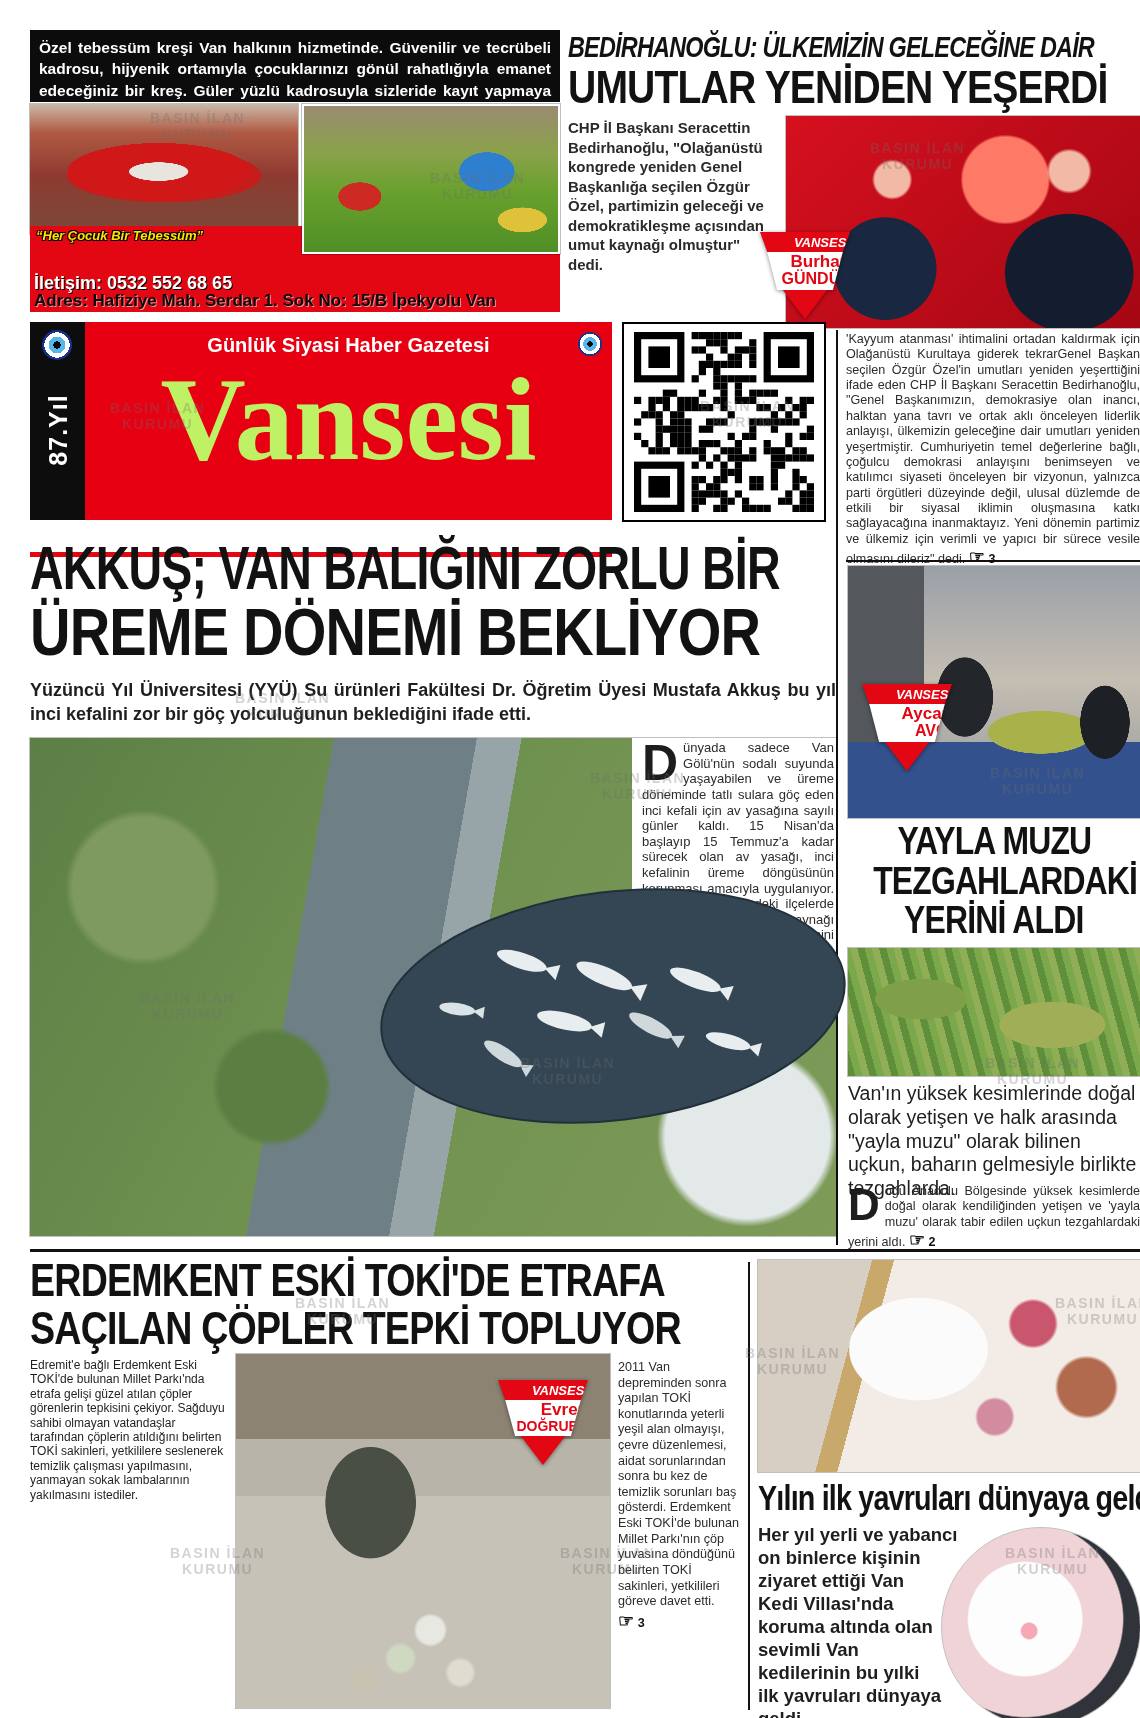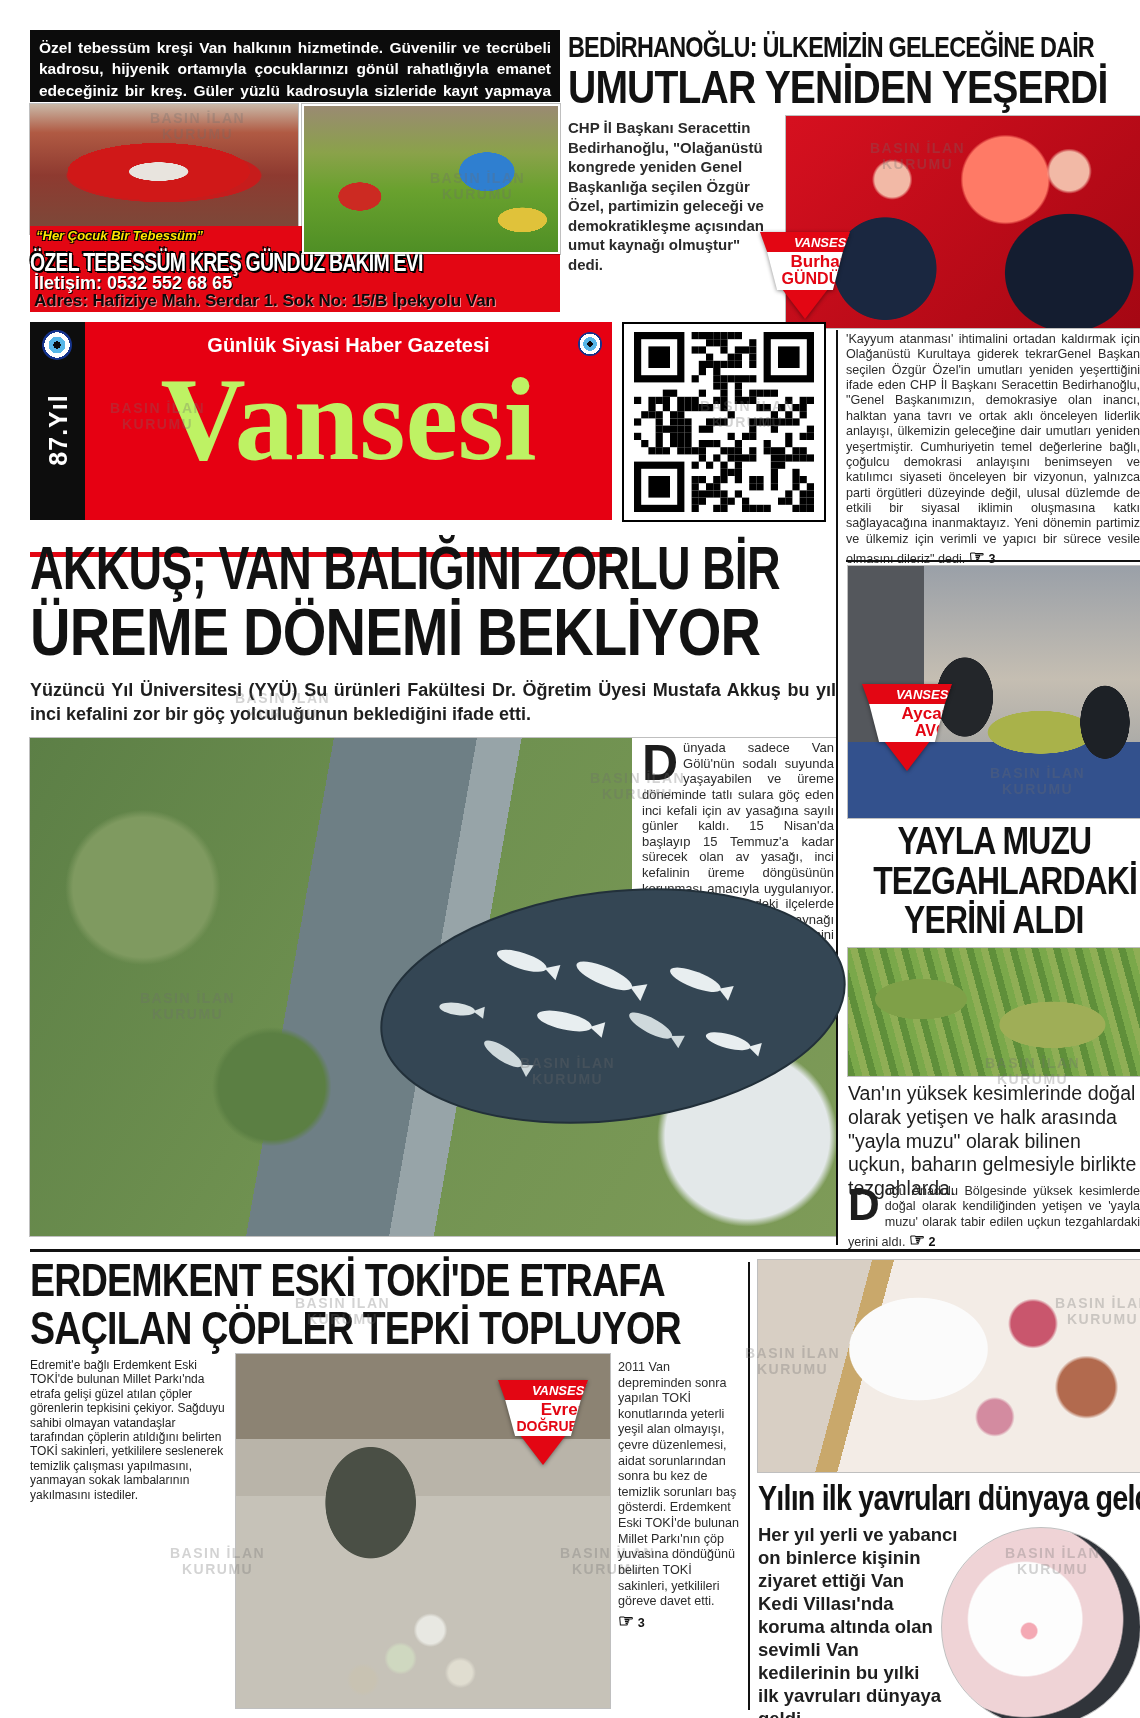--- a/index.html
+++ b/index.html
@@ -30,21 +30,21 @@
   .ad-slogan{position:absolute;left:6px;top:2px;font-style:italic;font-weight:bold;font-size:13px;color:#ffe400;
              text-shadow:1px 1px 0 #000,-1px 1px 0 #000,1px -1px 0 #000,-1px -1px 0 #000;}
   .ad-title{position:absolute;left:0;top:22px;width:100%;text-align:left;font-weight:bold;font-size:25px;color:#fff;
             letter-spacing:-1px;text-shadow:2px 2px 0 #000,-1px 1px 0 #000,1px -1px 0 #000,-2px -2px 0 #000;}
   .ad-contact{position:absolute;left:4px;top:47px;font-weight:bold;font-size:18px;color:#fff;
               text-shadow:1px 1px 0 #000;}
   .ad-address{position:absolute;left:4px;top:65px;font-weight:bold;font-size:17px;color:#0a0a0a;
               text-shadow:1px 1px 0 rgba(255,255,255,.55);}
   
   #story-b{left:568px;top:30px;width:572px;height:300px;}
-  .b-kicker{font-size:30px;}
+  .b-kicker{font-size:30px;font-style:italic;}
   .b-head{font-size:46px;margin-top:-4px;}
   .b-lead{position:absolute;left:0;top:88px;width:204px;font-weight:bold;font-size:15px;line-height:1.3;color:#2a2a2a;}
   .b-photo{position:absolute;left:218px;top:86px;width:354px;height:212px;
            background:radial-gradient(ellipse 24% 40% at 28% 72%,#1a2740 0 60%,transparent 61%),
            radial-gradient(ellipse 30% 46% at 80% 74%,#141d30 0 60%,transparent 61%),
            radial-gradient(circle at 30% 30%,#f2b9a6 0 6%,transparent 7%),
            radial-gradient(circle at 80% 26%,#f2b9a6 0 6%,transparent 7%),
            radial-gradient(circle at 62% 30%,#ff7a66 0 16%,transparent 17%),
            linear-gradient(135deg,#d6101f,#a50713);}
   
@@ -147,21 +147,20 @@
 <body>
 
 <div class="page">
 
   <div class="abs" id="ad-top">
     <div class="ad-text">Özel tebessüm kreşi Van halkının hizmetinde. Güvenilir ve tecrübeli kadrosu, hijyenik ortamıyla çocuklarınızı gönül rahatlığıyla emanet edeceğiniz bir kreş. Güler yüzlü kadrosuyla sizleride kayıt yapmaya bekleriz.</div>
     <div class="ph-kg1 photo"></div>
     <div class="ph-kg2 photo"></div>
     <div class="ad-red">
       <div class="ad-slogan">“Her Çocuk Bir Tebessüm”</div>
-      <div class="ad-title"><span class="cx">ÖZEL TEBESSÜM KREŞ GÜNDÜZ BAKIM EVİ</span></div>
       <div class="ad-contact">İletişim: 0532 552 68 65</div>
       <div class="ad-address">Adres: Hafiziye Mah. Serdar 1. Sok No: 15/B İpekyolu Van</div>
     </div>
   </div>
 
   <div class="abs" id="story-b">
     <div class="hl b-kicker"><span class="cx">BEDİRHANOĞLU: ÜLKEMİZİN GELECEĞİNE DAİR</span></div>
     <div class="hl b-head"><span class="cx" style="transform:scaleX(.85)">UMUTLAR YENİDEN YEŞERDİ</span></div>
     <div class="b-lead">CHP İl Başkanı Seracettin Bedirhanoğlu, "Olağanüstü kongrede yeniden Genel Başkanlığa seçilen Özgür Özel, partimizin geleceği ve demokratikleşme açısından umut kaynağı olmuştur" dedi.</div>
     <div class="b-photo photo">

